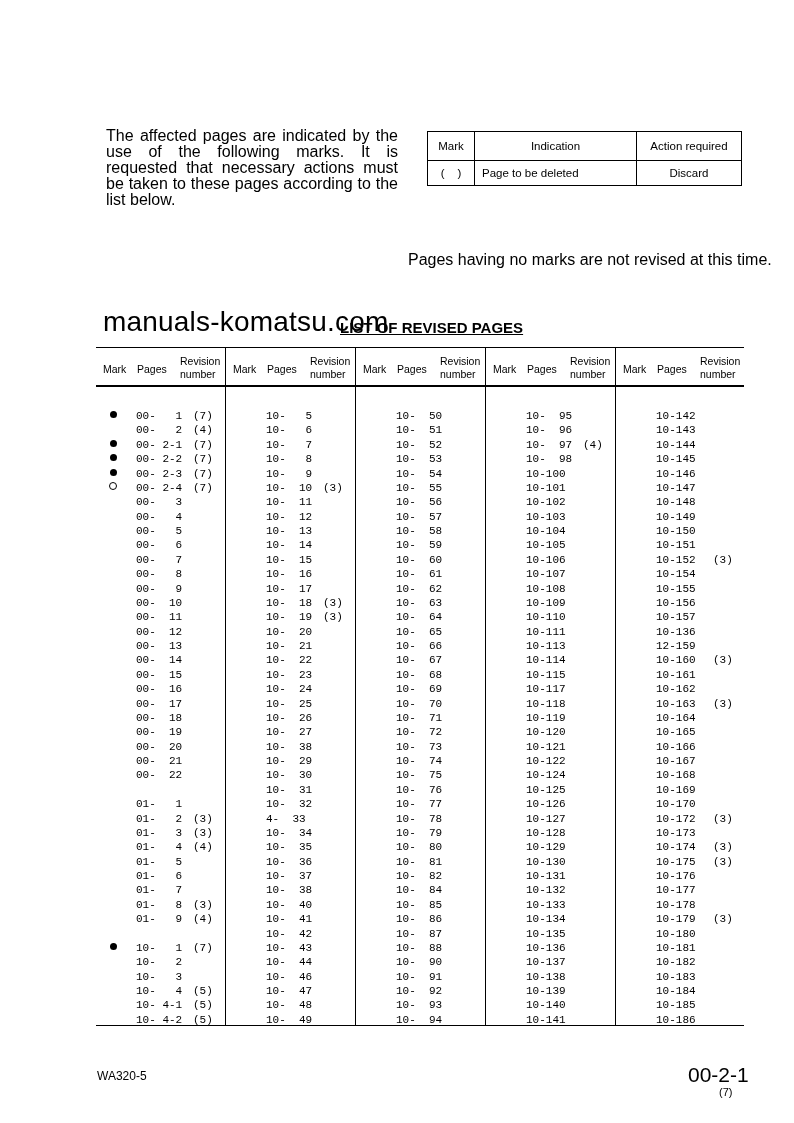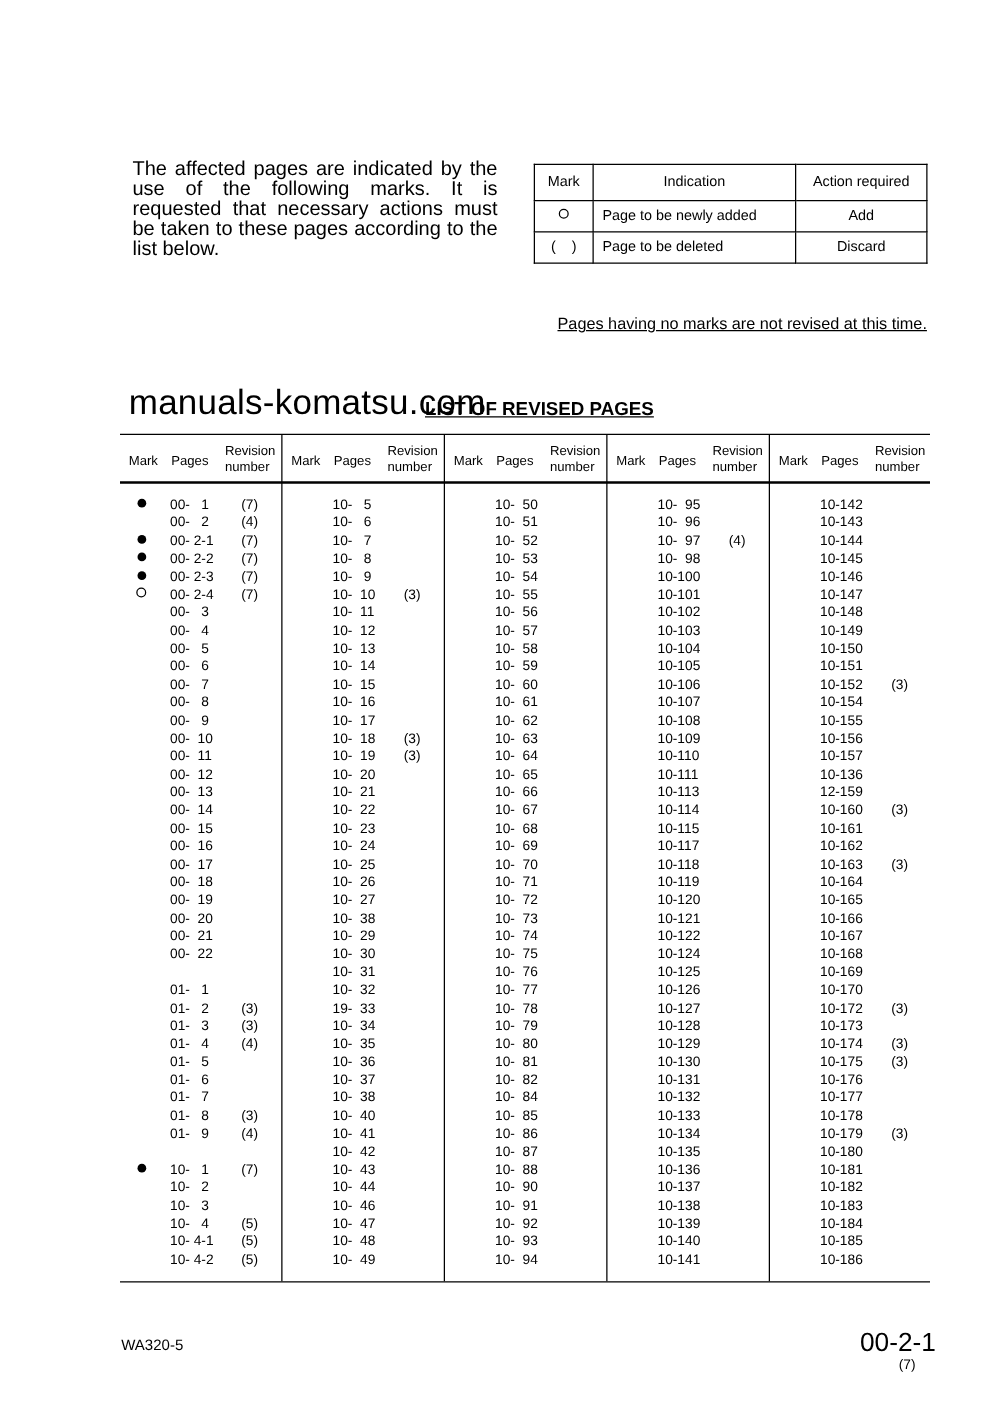--- a/index.html
+++ b/index.html
@@ -8,32 +8,32 @@
     .intro { position: absolute; left: 106px; top: 128px; width: 292px;
              font-size: 16px; line-height: 16px; text-align: justify; }
     .legend { position: absolute; left: 427px; top: 131px; border-collapse: collapse;
               font-size: 11.5px; }
     .legend td, .legend th { border: 1px solid #000; padding: 0; height: 24px; font-weight: normal; }
     .legend th { height: 28px; }
     .legend .c1 { width: 46px; text-align: center; }
     .legend .c2 { width: 154px; text-align: left; padding-left: 7px; margin-left: 14px; }
     .legend th.c2 { text-align: center; padding-left: 0; }
     .legend .c3 { width: 104px; text-align: center; }
-    .legend-note { position: absolute; left: 446px; top: 251px; font-size: 13px; text-decoration: underline; }
+    .legend-note { position: absolute; left: 408px; top: 251px; font-size: 16px; }
     .watermark { position: absolute; left: 103px; top: 306px; font-size: 28px; letter-spacing: 0.2px; }
     .list-title { position: absolute; left: 340px; top: 319px; font-size: 15px; font-weight: bold; text-decoration: underline; }
 
     .revtable { position: absolute; left: 96px; top: 347px; width: 648px; height: 677px;
                 border-top: 1px solid #000; border-bottom: 1px solid #000; }
     .revtable .hdr { position: absolute; left: 0; top: 0; width: 648px; height: 37px;
                      border-bottom: 2px solid #000; }
     .col { position: absolute; top: 0; height: 677px; width: 130px; }
     .col.div { border-left: 1px solid #000; }
     .hcell { position: absolute; font-size: 10.5px; line-height: 13px; }
-    .rows { position: absolute; top: 49px; left: 0; width: 130px; }
+    .rows { position: absolute; top: 61px; left: 0; width: 130px; font-family: Liberation Mono, monospace; }
     .row { position: relative; height: 14.38px; font-size: 11px; line-height: 14px; }
     .row .mk { position: absolute; left: 10px; width: 14px; text-align: center; font-size: 11px; }
     .row .pg { position: absolute; left: 40px; white-space: pre; }
     .row .rv { position: absolute; left: 97px; }
     .dot { display: inline-block; width: 7px; height: 7px; border-radius: 50%; background: #000; vertical-align: 1px; }
     .ring { display: inline-block; width: 6px; height: 6px; border-radius: 50%; border: 1px solid #000; vertical-align: 1px; }
 
     .footer-model { position: absolute; left: 97px; top: 1069px; font-size: 12px; }
     .footer-page { position: absolute; left: 688px; top: 1063px; font-size: 21px; }
     .footer-rev { position: absolute; left: 719px; top: 1086px; font-size: 11px; }
@@ -44,25 +44,20 @@
 <div class="intro">The affected pages are indicated by the use of the following marks. It is requested that necessary actions must be taken to these pages according to the list below.</div>
 
 <table class="legend">
   <tbody>
       <tr>
     <th class="c1">Mark</th>
     <th class="c2">Indication</th>
     <th class="c3">Action required</th>
   </tr>
   <tr>
-    <td class="c1"><span class="ring"></span></td>
-    <td class="c2">Page to be newly added</td>
-    <td class="c3">Add</td>
-  </tr>
-  <tr>
     <td class="c1" style="white-space:pre">(    )</td>
     <td class="c2">Page to be deleted</td>
     <td class="c3">Discard</td>
   </tr>
 </tbody>
   </table>
 <div class="legend-note">Pages having no marks are not revised at this time.</div>
 
 <div class="watermark">manuals-komatsu.com</div>
 <div class="list-title">LIST OF REVISED PAGES</div>
@@ -437,21 +432,21 @@
           <span class="pg">10-  31</span>
           <span class="rv"></span>
         </div>
         <div class="row">
           <span class="mk"></span>
           <span class="pg">10-  32</span>
           <span class="rv"></span>
         </div>
         <div class="row">
           <span class="mk"></span>
-          <span class="pg">19-  33</span>
+          <span class="pg">4-  33</span>
           <span class="rv"></span>
         </div>
         <div class="row">
           <span class="mk"></span>
           <span class="pg">10-  34</span>
           <span class="rv"></span>
         </div>
         <div class="row">
           <span class="mk"></span>
           <span class="pg">10-  35</span>

